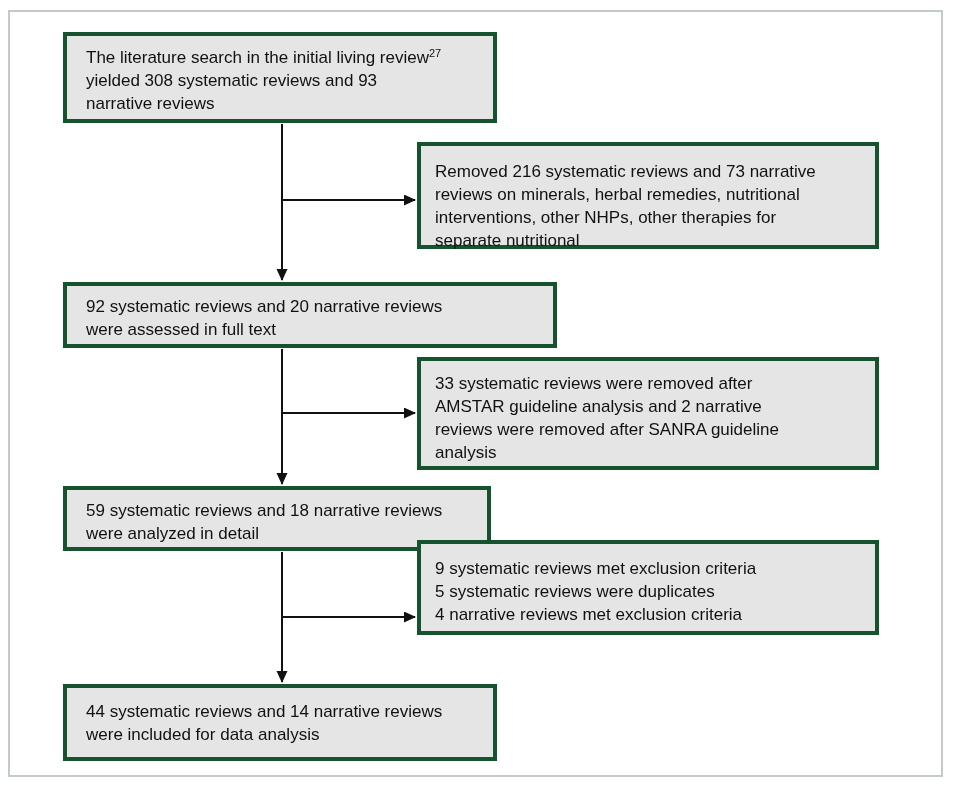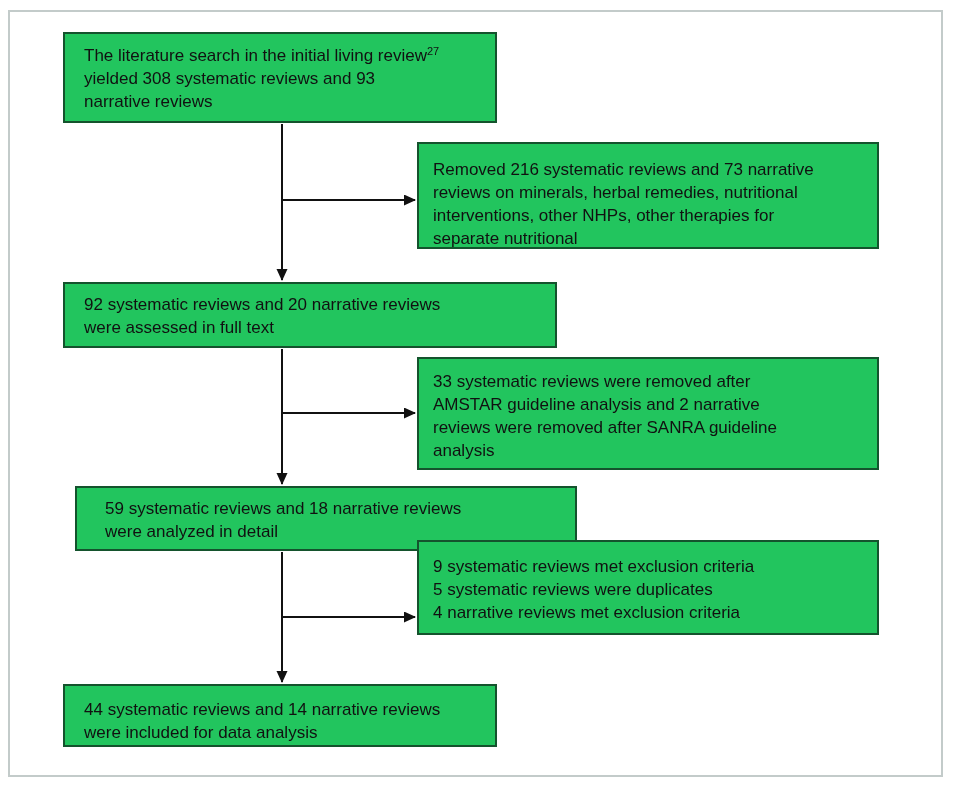--- a/index.html
+++ b/index.html
@@ -20,41 +20,41 @@
     left: 8px;
     top: 10px;
     width: 931px;
     height: 763px;
     border: 2px solid #c3cbca;
     background: #ffffff;
   }
   .flow-box {
     position: absolute;
     box-sizing: border-box;
-    background: #22c55e;
-    border: 2px solid #14532d;
+    background: #e5e5e5;
+    border: 4px solid #14532d;
     color: #111111;
     font-size: 17px;
     line-height: 23px;
   }
   .flow-box .line {
     white-space: nowrap;
   }
   sup.ref {
     font-size: 11px;
     line-height: 0;
     vertical-align: baseline;
     position: relative;
     top: -6px;
   }
   
   .box-1 { left: 63px;  top: 32px;  width: 434px; height: 91px;  padding: 10px 10px 0 19px; }
   .box-3 { left: 63px;  top: 282px; width: 494px; height: 66px;  padding: 9px 10px 0 19px;  }
-  .box-5 { left: 75px;  top: 486px; width: 502px; height: 65px;  padding: 9px 10px 0 28px;  }
-  .box-7 { left: 63px;  top: 684px; width: 434px; height: 63px;  padding: 12px 10px 0 19px; }
+  .box-5 { left: 63px;  top: 486px; width: 428px; height: 65px;  padding: 9px 10px 0 19px;  }
+  .box-7 { left: 63px;  top: 684px; width: 434px; height: 77px;  padding: 12px 10px 0 19px; }
   
   .box-2 { left: 417px; top: 142px; width: 462px; height: 107px; padding: 14px 8px 0 14px; }
   .box-4 { left: 417px; top: 357px; width: 462px; height: 113px; padding: 11px 8px 18px 14px; }
   .box-6 { left: 417px; top: 540px; width: 462px; height: 95px;  padding: 13px 8px 13px 14px; }
   .arrows {
     position: absolute;
     left: 0;
     top: 0;
     width: 953px;
     height: 788px;

